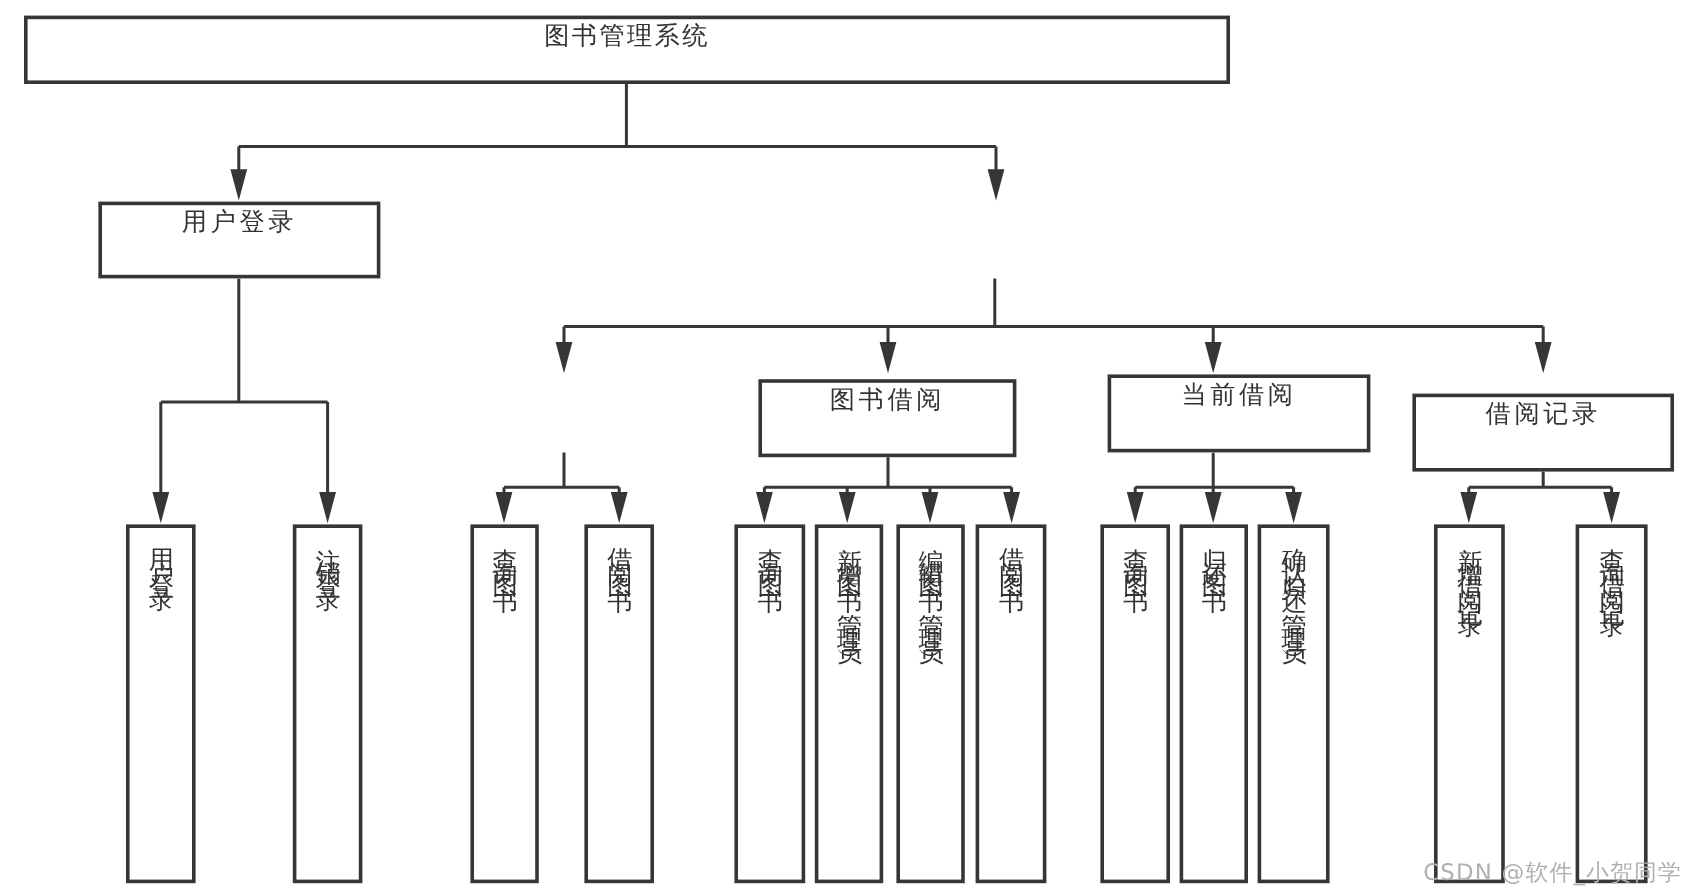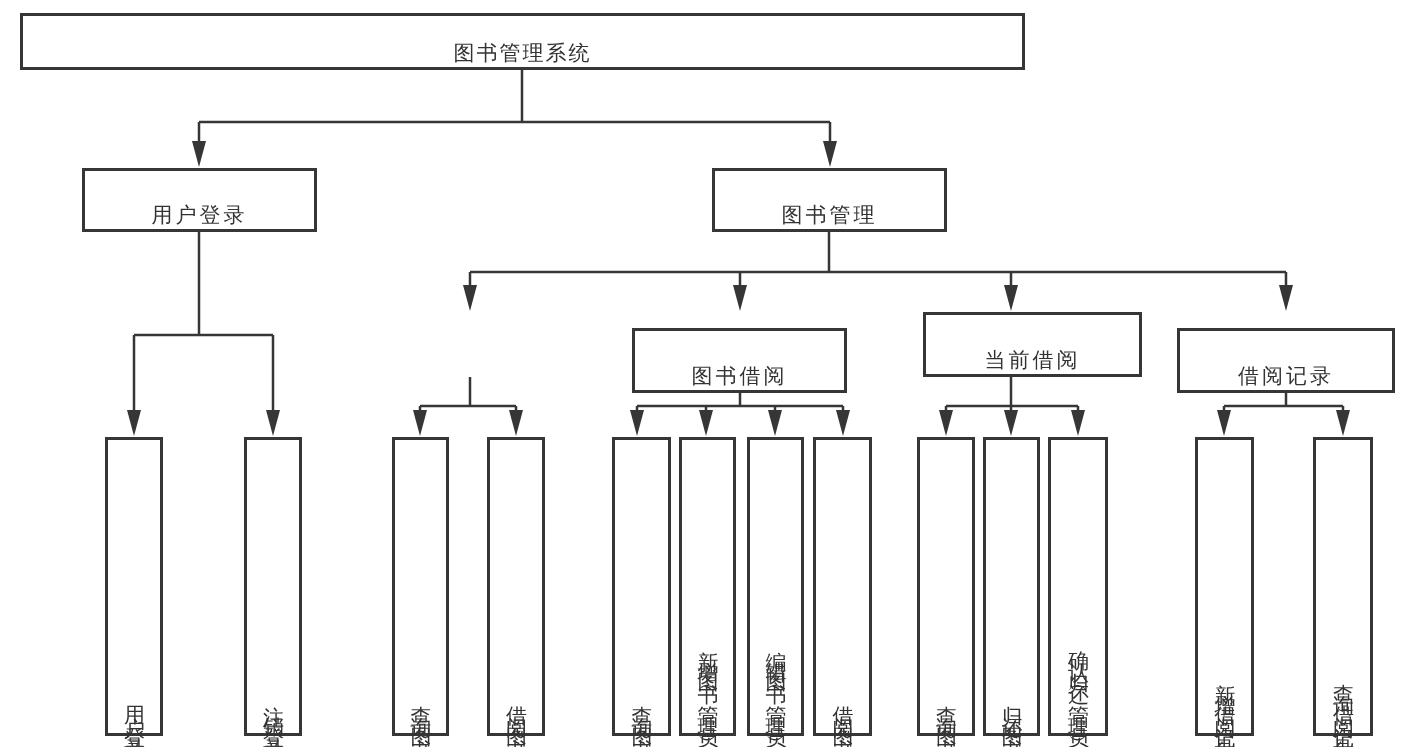--- a/index.html
+++ b/index.html
@@ -19,21 +19,21 @@
   }
   .wires{position:absolute;left:0;top:0;width:1405px;height:747px;}
   .wires path{stroke:var(--line);stroke-width:2.5;fill:none;}
   .wires polygon{fill:var(--line);stroke:none;}
   .node{
     position:absolute;
     box-sizing:border-box;
     border:3px solid var(--line);
     background:var(--boxbg);
     display:flex;
-    align-items:flex-end;
+    align-items:flex-start;
     justify-content:center;
     text-align:center;
   }
   .hlabel{font-size:21px;letter-spacing:3px;white-space:nowrap;}
   .root-label{font-size:21px;letter-spacing:2px;}
   .vnode span{
     writing-mode:vertical-rl;
     text-orientation:mixed;
     font-size:21px;
     letter-spacing:11px;
@@ -90,25 +90,22 @@
     <polygon points="1336,410 1350,410 1343,436"></polygon>
   </svg>
 
   <div class="node" style="left:20px;top:13px;width:1005px;height:57px;">
     <span class="root-label">图书管理系统</span>
   </div>
 
   <div class="node" style="left:82px;top:168px;width:235px;height:64px;">
     <span class="hlabel">用户登录</span>
   </div>
-  <div class="node" style="left:712px;top:168px;width:235px;height:64px;">
-    <span class="hlabel">图书管理</span>
-  </div>
 
-  <div class="node" style="left:632px;top:328px;width:215px;height:65px;">
+  <div class="node" style="left:632px;top:316px;width:215px;height:65px;">
     <span class="hlabel">图书借阅</span>
   </div>
   <div class="node" style="left:902px;top:312px;width:219px;height:65px;margin-left:21px;">
     <span class="hlabel">当前借阅</span>
   </div>
   <div class="node" style="left:1177px;top:312px;width:218px;height:65px;margin-top:16px;">
     <span class="hlabel">借阅记录</span>
   </div>
 
   <div class="node vnode" style="left:105px;top:437px;width:58px;height:299px;">
@@ -148,14 +145,15 @@
     <span>确认归还（管理员）</span>
   </div>
 
   <div class="node vnode" style="left:1195px;top:437px;width:59px;height:299px;">
     <span>新增借阅记录</span>
   </div>
   <div class="node vnode" style="left:1313px;top:437px;width:60px;height:299px;">
     <span>查询借阅记录</span>
   </div>
 
+  <div id="watermark">CSDN @软件_小贺同学</div>
 
 </div>
 
 </body></html>

